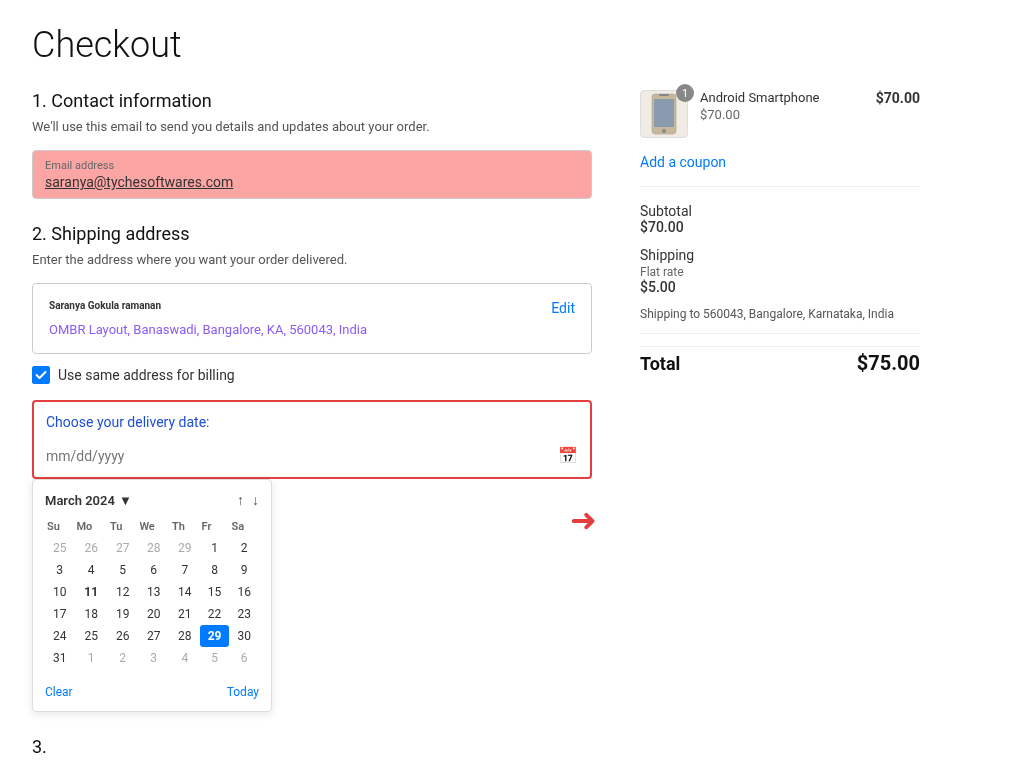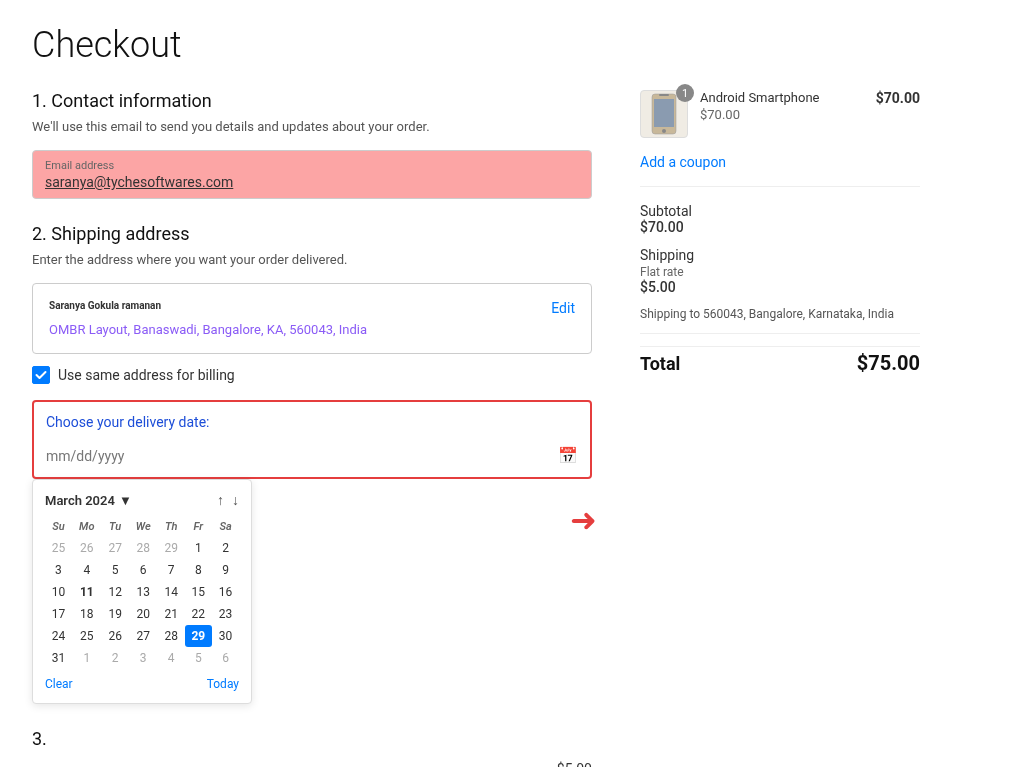--- a/index.html
+++ b/index.html
@@ -145,21 +145,21 @@
     .calendar-icon {
       color: #555;
       font-size: 16px;
     }
 
     
     .calendar-dropdown {
       border: 1px solid #ddd;
       border-radius: 4px;
       padding: 12px;
-      width: 220px;
+      width: 240px;
       margin-top: 0;
       background: #fff;
       box-shadow: 0 2px 8px rgba(0,0,0,0.1);
     }
     .calendar-header {
       display: flex;
       justify-content: space-between;
       align-items: center;
       margin-bottom: 8px;
     }
@@ -183,24 +183,23 @@
       color: #555;
       padding: 0;
     }
     .calendar-grid {
       width: 100%;
       border-collapse: collapse;
     }
     .calendar-grid th {
       font-size: 11px;
       color: #666;
-      text-align: center;
+      text-align: left;
       padding: 4px 2px;
       font-weight: 600;
-      font-style: italic;
     }
     .calendar-grid td {
       text-align: center;
       font-size: 12px;
       padding: 4px 2px;
       cursor: pointer;
       color: #333;
     }
     .calendar-grid td.other-month {
       color: #aaa;
@@ -210,21 +209,21 @@
       color: #fff;
       border-radius: 3px;
       font-weight: 700;
     }
     .calendar-grid td.bold-day {
       font-weight: 700;
     }
     .calendar-footer {
       display: flex;
       justify-content: space-between;
-      margin-top: 8px;
+      margin-top: 16px;
     }
     .calendar-footer a {
       color: #007bff;
       text-decoration: none;
       font-size: 12px;
       cursor: pointer;
     }
 
     
     .order-summary-header {

